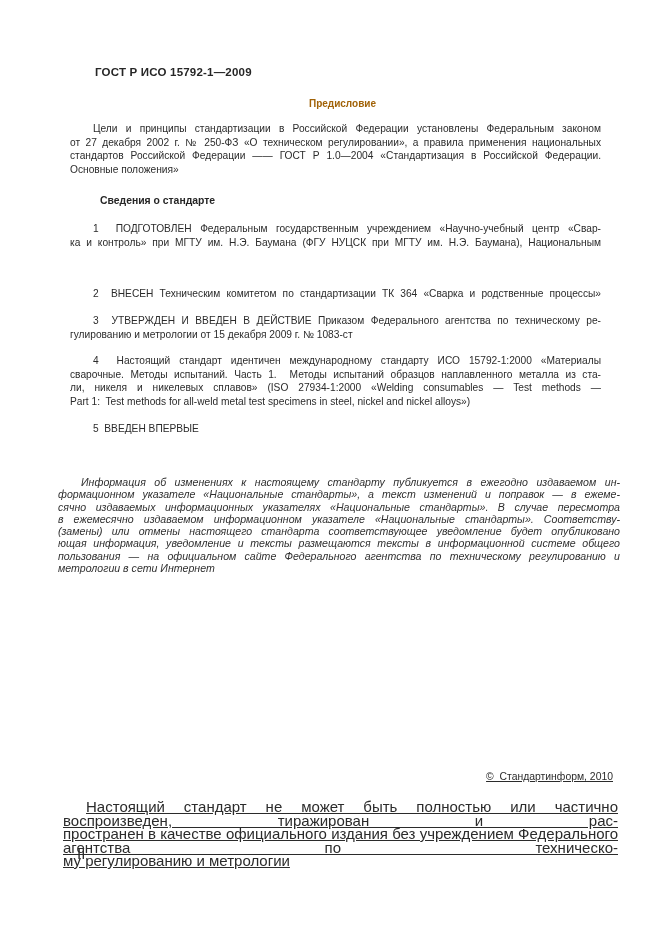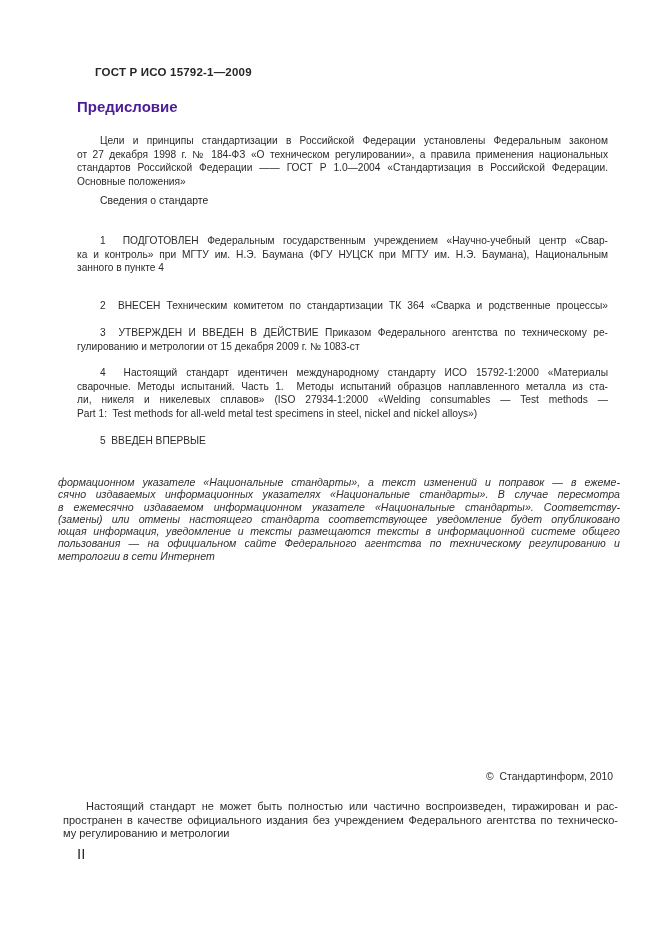--- a/index.html
+++ b/index.html
@@ -7,72 +7,71 @@
     position:relative;width:661px;height:936px;overflow:hidden;
     background:#ffffff;color:#2b2b2b;
     font-family:"Liberation Sans","DejaVu Sans",sans-serif;
   }
   .doc-header{
     position:absolute;left:77px;top:66px;
     font-size:11.5px;font-weight:bold;letter-spacing:.2px;color:#262626;padding-left:18px;
   }
   .title{
     position:absolute;left:77px;top:98px;width:531px;margin:0;
-    font-size:15px;font-weight:bold;color:#4c1d95;
+    text-align:center;font-size:10px;font-weight:bold;color:#a16207;
   }
-  .col{position:absolute;left:77px;width:531px;margin-top:12px;}
+  .col{position:absolute;left:70px;width:531px;}
   .para{font-size:10.2px;line-height:13.5px;}
   .line{text-align:justify;text-align-last:justify;}
   .line.last{text-align-last:left;}
   .para.indent .line.first{text-indent:23px;}
   .para.fullwidth .line.last{text-align-last:justify;}
   .subheading{
     position:absolute;left:100px;top:195px;
-    font-size:10.4px;font-weight:normal;color:#262626;
+    font-size:10.4px;font-weight:bold;color:#262626;
   }
   .note{
     position:absolute;left:58px;width:562px;
     font-style:italic;font-size:10.6px;line-height:12.25px;color:#303030;
   }
   .note .line.first{text-indent:30px;}
   .restriction{
     position:absolute;left:63px;top:800px;width:555px;
-    font-size:11px;line-height:13.5px;
+    font-size:15px;line-height:13.5px;text-decoration:underline;
   }
   .restriction .line.first{text-indent:40px;}
   .copyright{
     position:absolute;left:77px;top:771px;width:536px;
-    text-align:right;font-size:10.4px;color:#2b2b2b;
+    text-align:right;font-size:10.4px;color:#2b2b2b;text-decoration:underline;
   }
   .page-number{
     position:absolute;left:77px;top:845px;font-size:15px;color:#2b2b2b;
   }
 </style>
 </head>
 <body>
 
 <div class="page">
 
   <div class="doc-header">ГОСТ Р ИСО 15792-1—2009</div>
 
   <h1 class="title">Предисловие</h1>
 
   <div class="para indent col" style="top:122px">
       <div class="line first">Цели и принципы стандартизации в Российской Федерации установлены Федеральным законом</div>
-      <div class="line">от 27 декабря 1998 г. № 184-ФЗ «О техническом регулировании», а правила применения национальных</div>
+      <div class="line">от 27 декабря 2002 г. № 250-ФЗ «О техническом регулировании», а правила применения национальных</div>
       <div class="line">стандартов Российской Федерации —— ГОСТ Р 1.0—2004 «Стандартизация в Российской Федерации.</div>
       <div class="line last">Основные положения»</div>
     </div>
 
   <div class="subheading">Сведения о стандарте</div>
 
   <div class="para indent col" style="top:222px">
       <div class="line first">1&nbsp; ПОДГОТОВЛЕН Федеральным государственным учреждением «Научно-учебный центр «Свар-</div>
       <div class="line">ка и контроль» при МГТУ им. Н.Э. Баумана (ФГУ НУЦСК при МГТУ им. Н.Э. Баумана), Национальным</div>
-      <div class="line last">занного в пункте 4</div>
     </div>
 
   <div class="para indent fullwidth col" style="top:287px">
       <div class="line first last">2&nbsp; ВНЕСЕН Техническим комитетом по стандартизации ТК 364 «Сварка и родственные процессы»</div>
     </div>
 
   <div class="para indent col" style="top:314px">
       <div class="line first">3&nbsp; УТВЕРЖДЕН И ВВЕДЕН В ДЕЙСТВИЕ Приказом Федерального агентства по техническому ре-</div>
       <div class="line last">гулированию и метрологии от 15 декабря 2009 г. № 1083-ст</div>
     </div>
@@ -82,20 +81,21 @@
       <div class="line">сварочные. Методы испытаний. Часть 1.&nbsp; Методы испытаний образцов наплавленного металла из ста-</div>
       <div class="line">ли, никеля и никелевых сплавов» (ISO 27934-1:2000 «Welding consumables — Test methods —</div>
       <div class="line last">Part 1:&nbsp; Test methods for all-weld metal test specimens in steel, nickel and nickel alloys»)</div>
     </div>
 
   <div class="para indent col" style="top:422px">
       <div class="line first last">5&nbsp; ВВЕДЕН ВПЕРВЫЕ</div>
     </div>
 
   <div class="para indent note" style="top:476px">
+      <div class="line first">Информация об изменениях к настоящему стандарту публикуется в ежегодно издаваемом ин-</div>
       <div class="line">формационном указателе «Национальные стандарты», а текст изменений и поправок — в ежеме-</div>
       <div class="line">сячно издаваемых информационных указателях «Национальные стандарты». В случае пересмотра</div>
       <div class="line">в ежемесячно издаваемом информационном указателе «Национальные стандарты». Соответству-</div>
       <div class="line">(замены) или отмены настоящего стандарта соответствующее уведомление будет опубликовано</div>
       <div class="line">ющая информация, уведомление и тексты размещаются тексты в информационной системе общего</div>
       <div class="line">пользования — на официальном сайте Федерального агентства по техническому регулированию и</div>
       <div class="line last">метрологии в сети Интернет</div>
     </div>
 
   <div class="copyright">©&nbsp; Стандартинформ, 2010</div>

